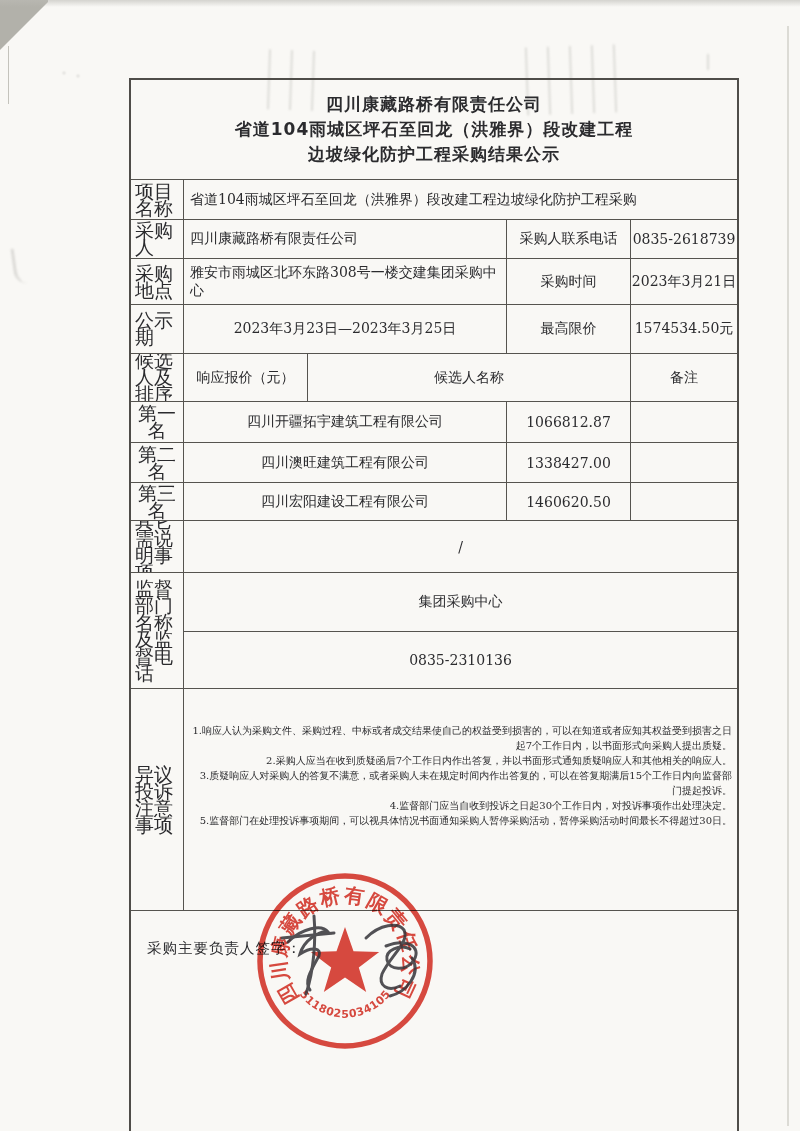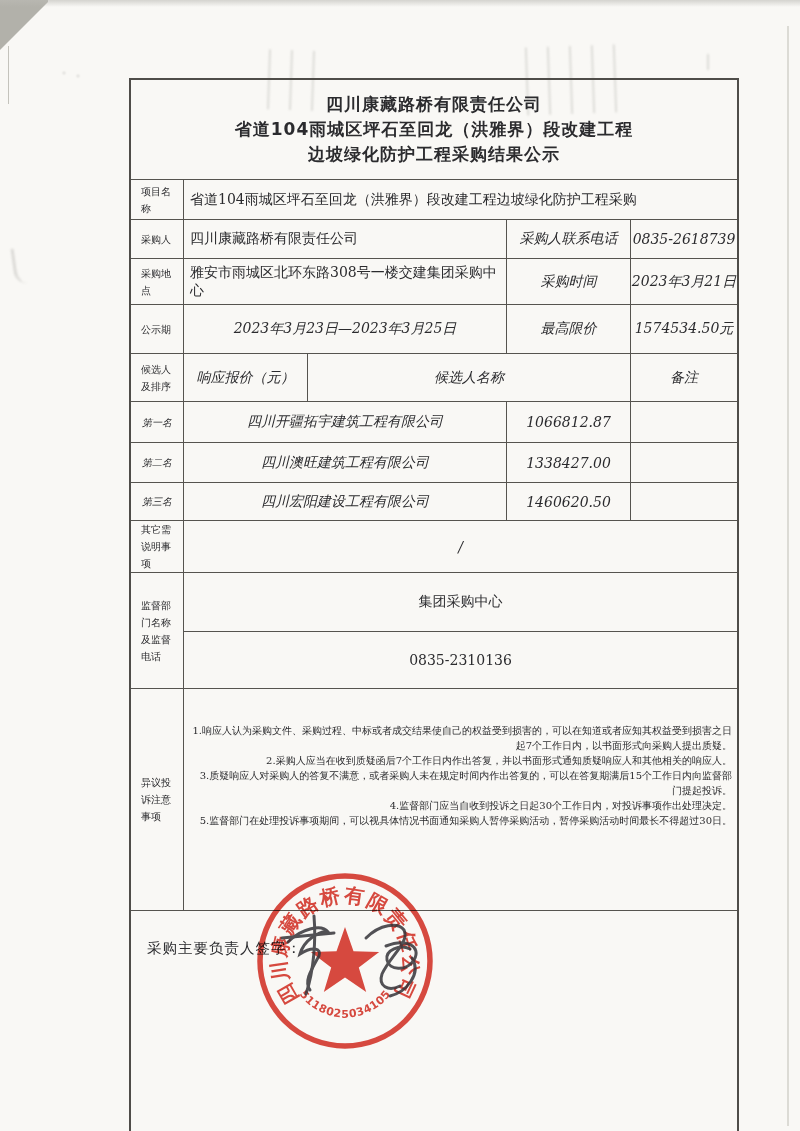--- a/index.html
+++ b/index.html
@@ -26,25 +26,25 @@
       border-radius:0 0 0 14px;transform:rotate(-8deg);}
 
   
   .doc-table{position:absolute;left:129px;top:78px;width:610px;height:1086px;
     border:2px solid #4f4d49;box-sizing:border-box;font-size:14px;background:rgba(0,0,0,0);}
   .trow{display:flex;box-sizing:border-box;border-top:1px solid #56544f;}
   .trow.first{border-top:none;}
   .tcell{box-sizing:border-box;border-left:1px solid #56544f;display:flex;align-items:center;
     overflow:hidden;}
   .tcell.first{border-left:none;}
-  .c1{width:52px;padding:2px 10px;font-size:10px;line-height:17px;}
+  .c1{width:52px;padding:2px 4px;font-size:19px;line-height:17px;}
   .c2{width:323px;}
   .c3{width:124px;}
   .c4{flex:1;}
-  .center{justify-content:center;font-style:italic;}
+  .center{justify-content:center;text-align:center;}
   .leftal{justify-content:flex-start;text-align:left;padding-left:6px;padding-right:4px;}
   .title-block{height:99px;display:flex;flex-direction:column;justify-content:center;
     align-items:center;font-family:"DejaVu Sans",sans-serif;font-weight:700;
     font-size:17px;line-height:25px;letter-spacing:1px;}
   .stack{display:flex;flex-direction:column;width:558px;}
   .stack > .sub{box-sizing:border-box;display:flex;align-items:center;justify-content:center;}
   .stack > .sub + .sub{border-top:1px solid #56544f;}
   .objection-body{display:block;align-items:initial;padding:34px 5px 6px 6px;
     font-size:10px;line-height:15px;text-align:right;}
   .objection-body div{margin:0;}

